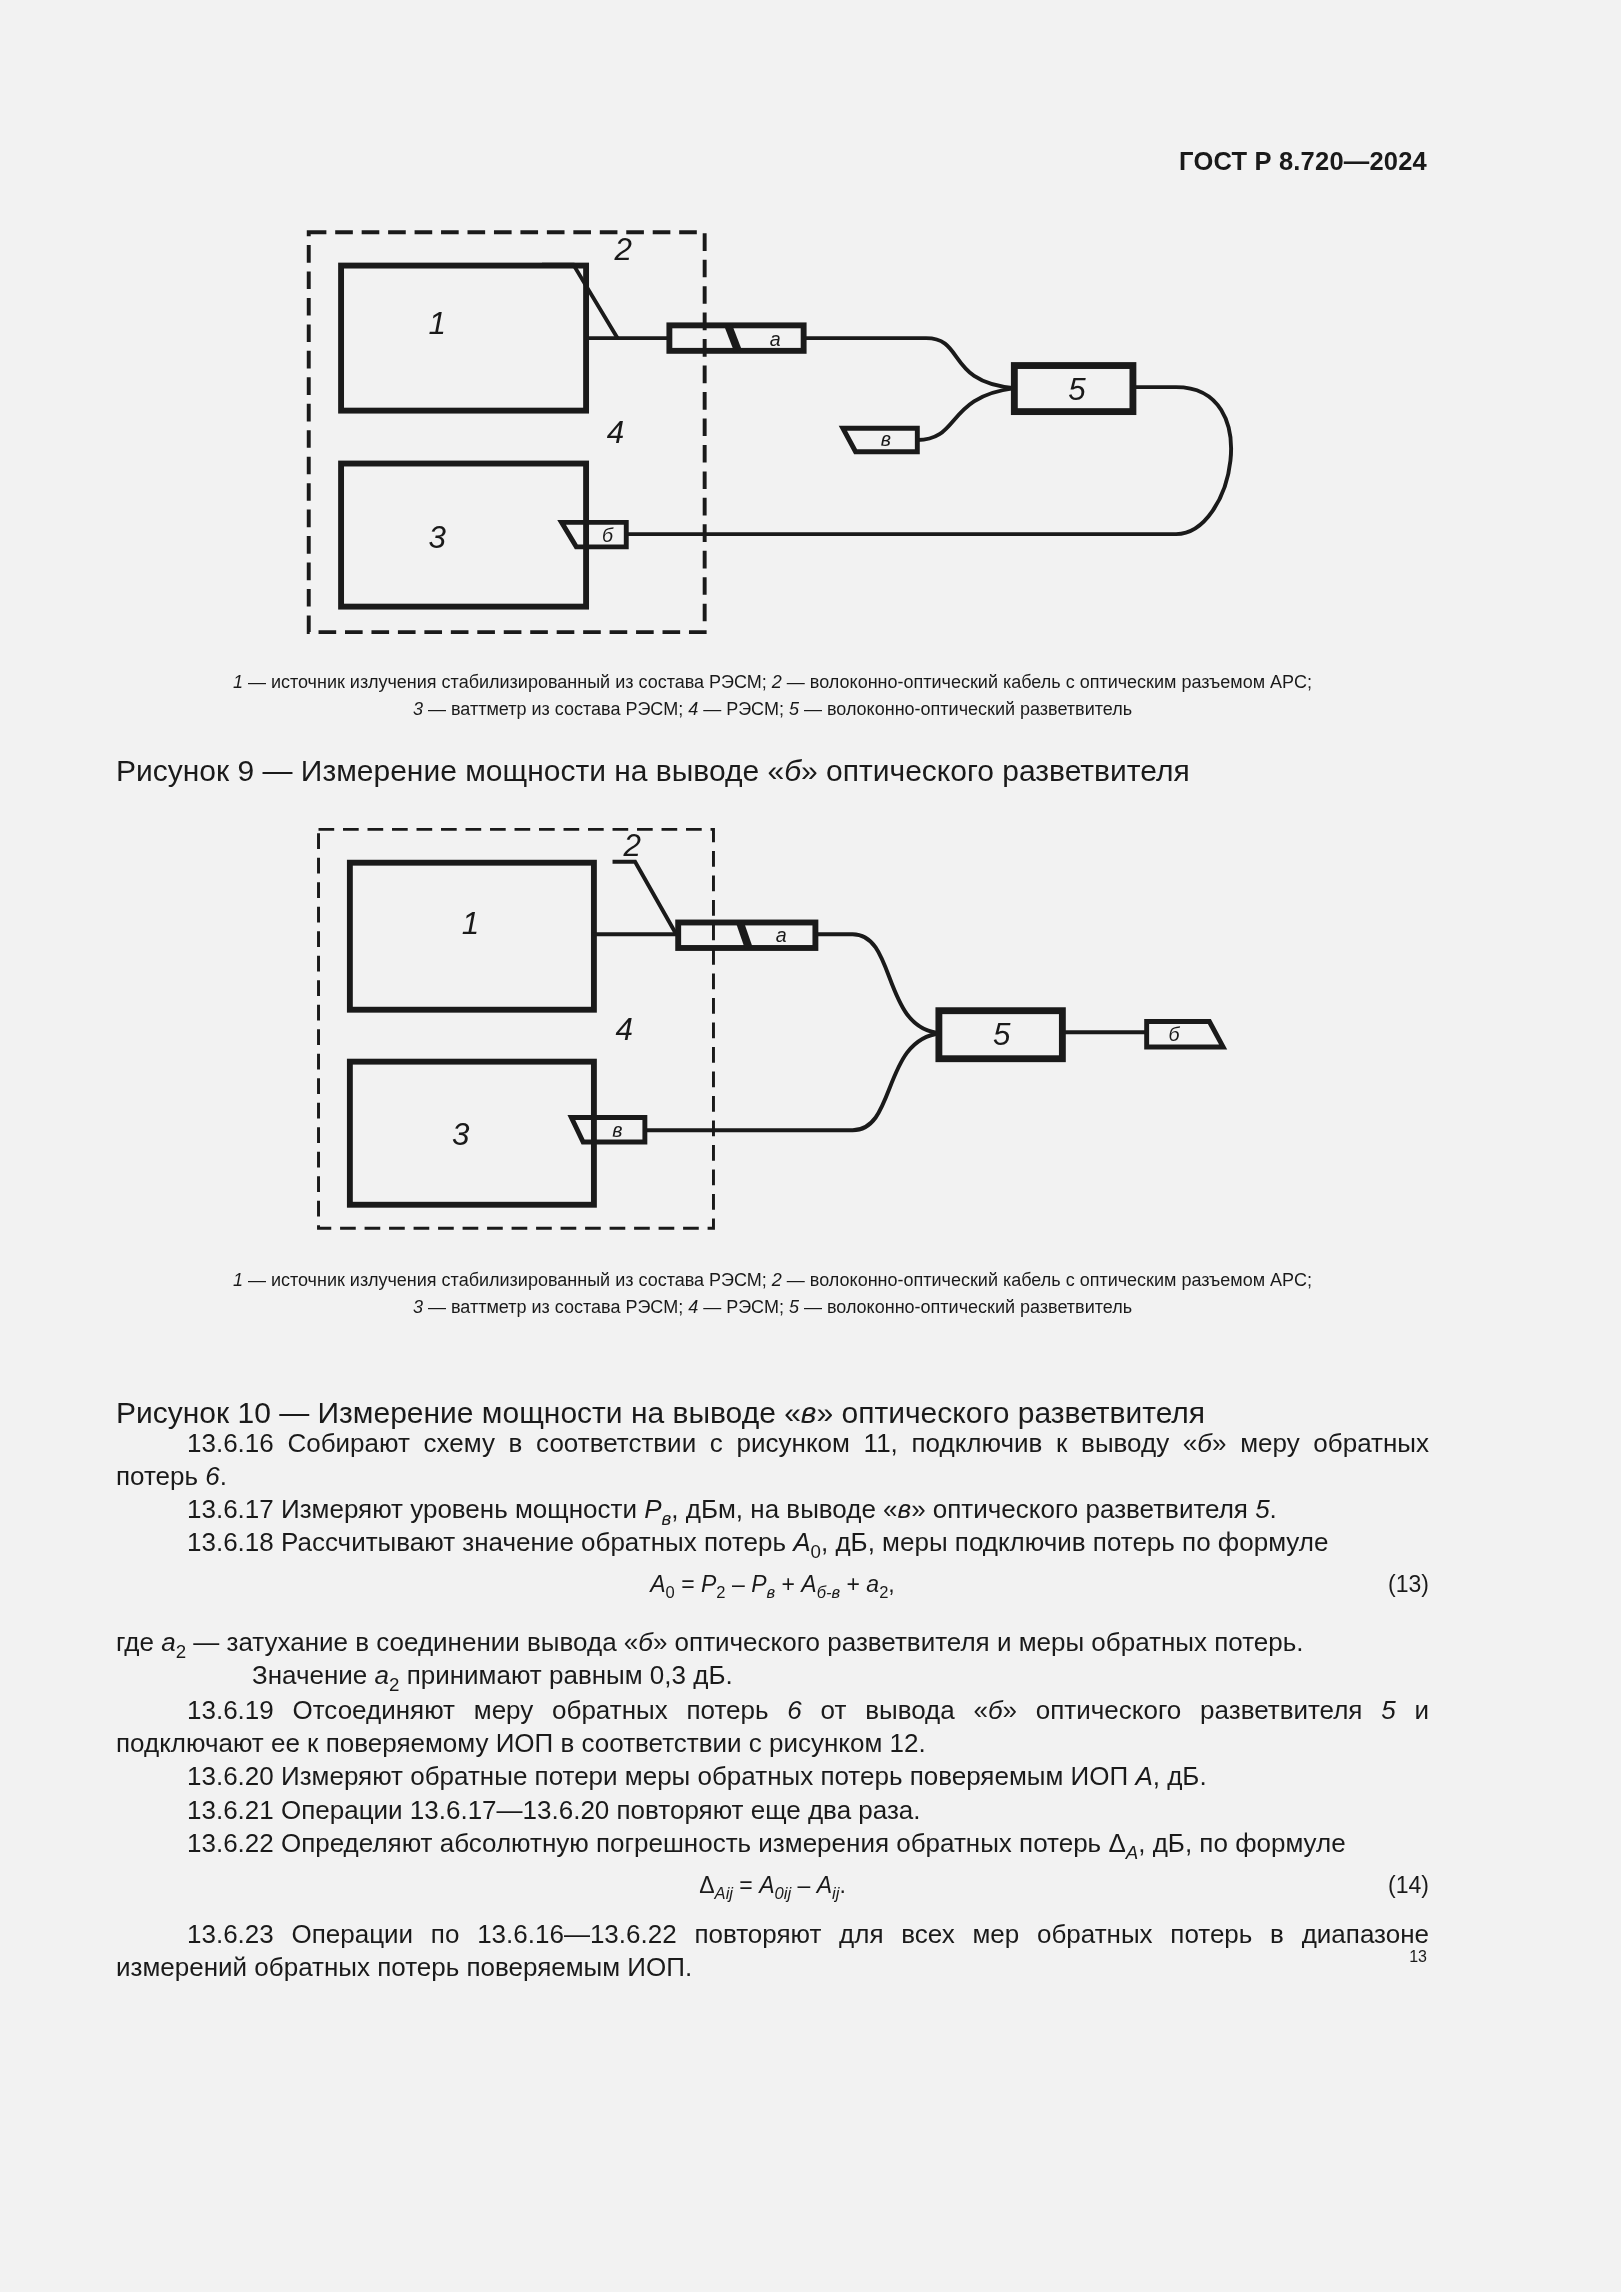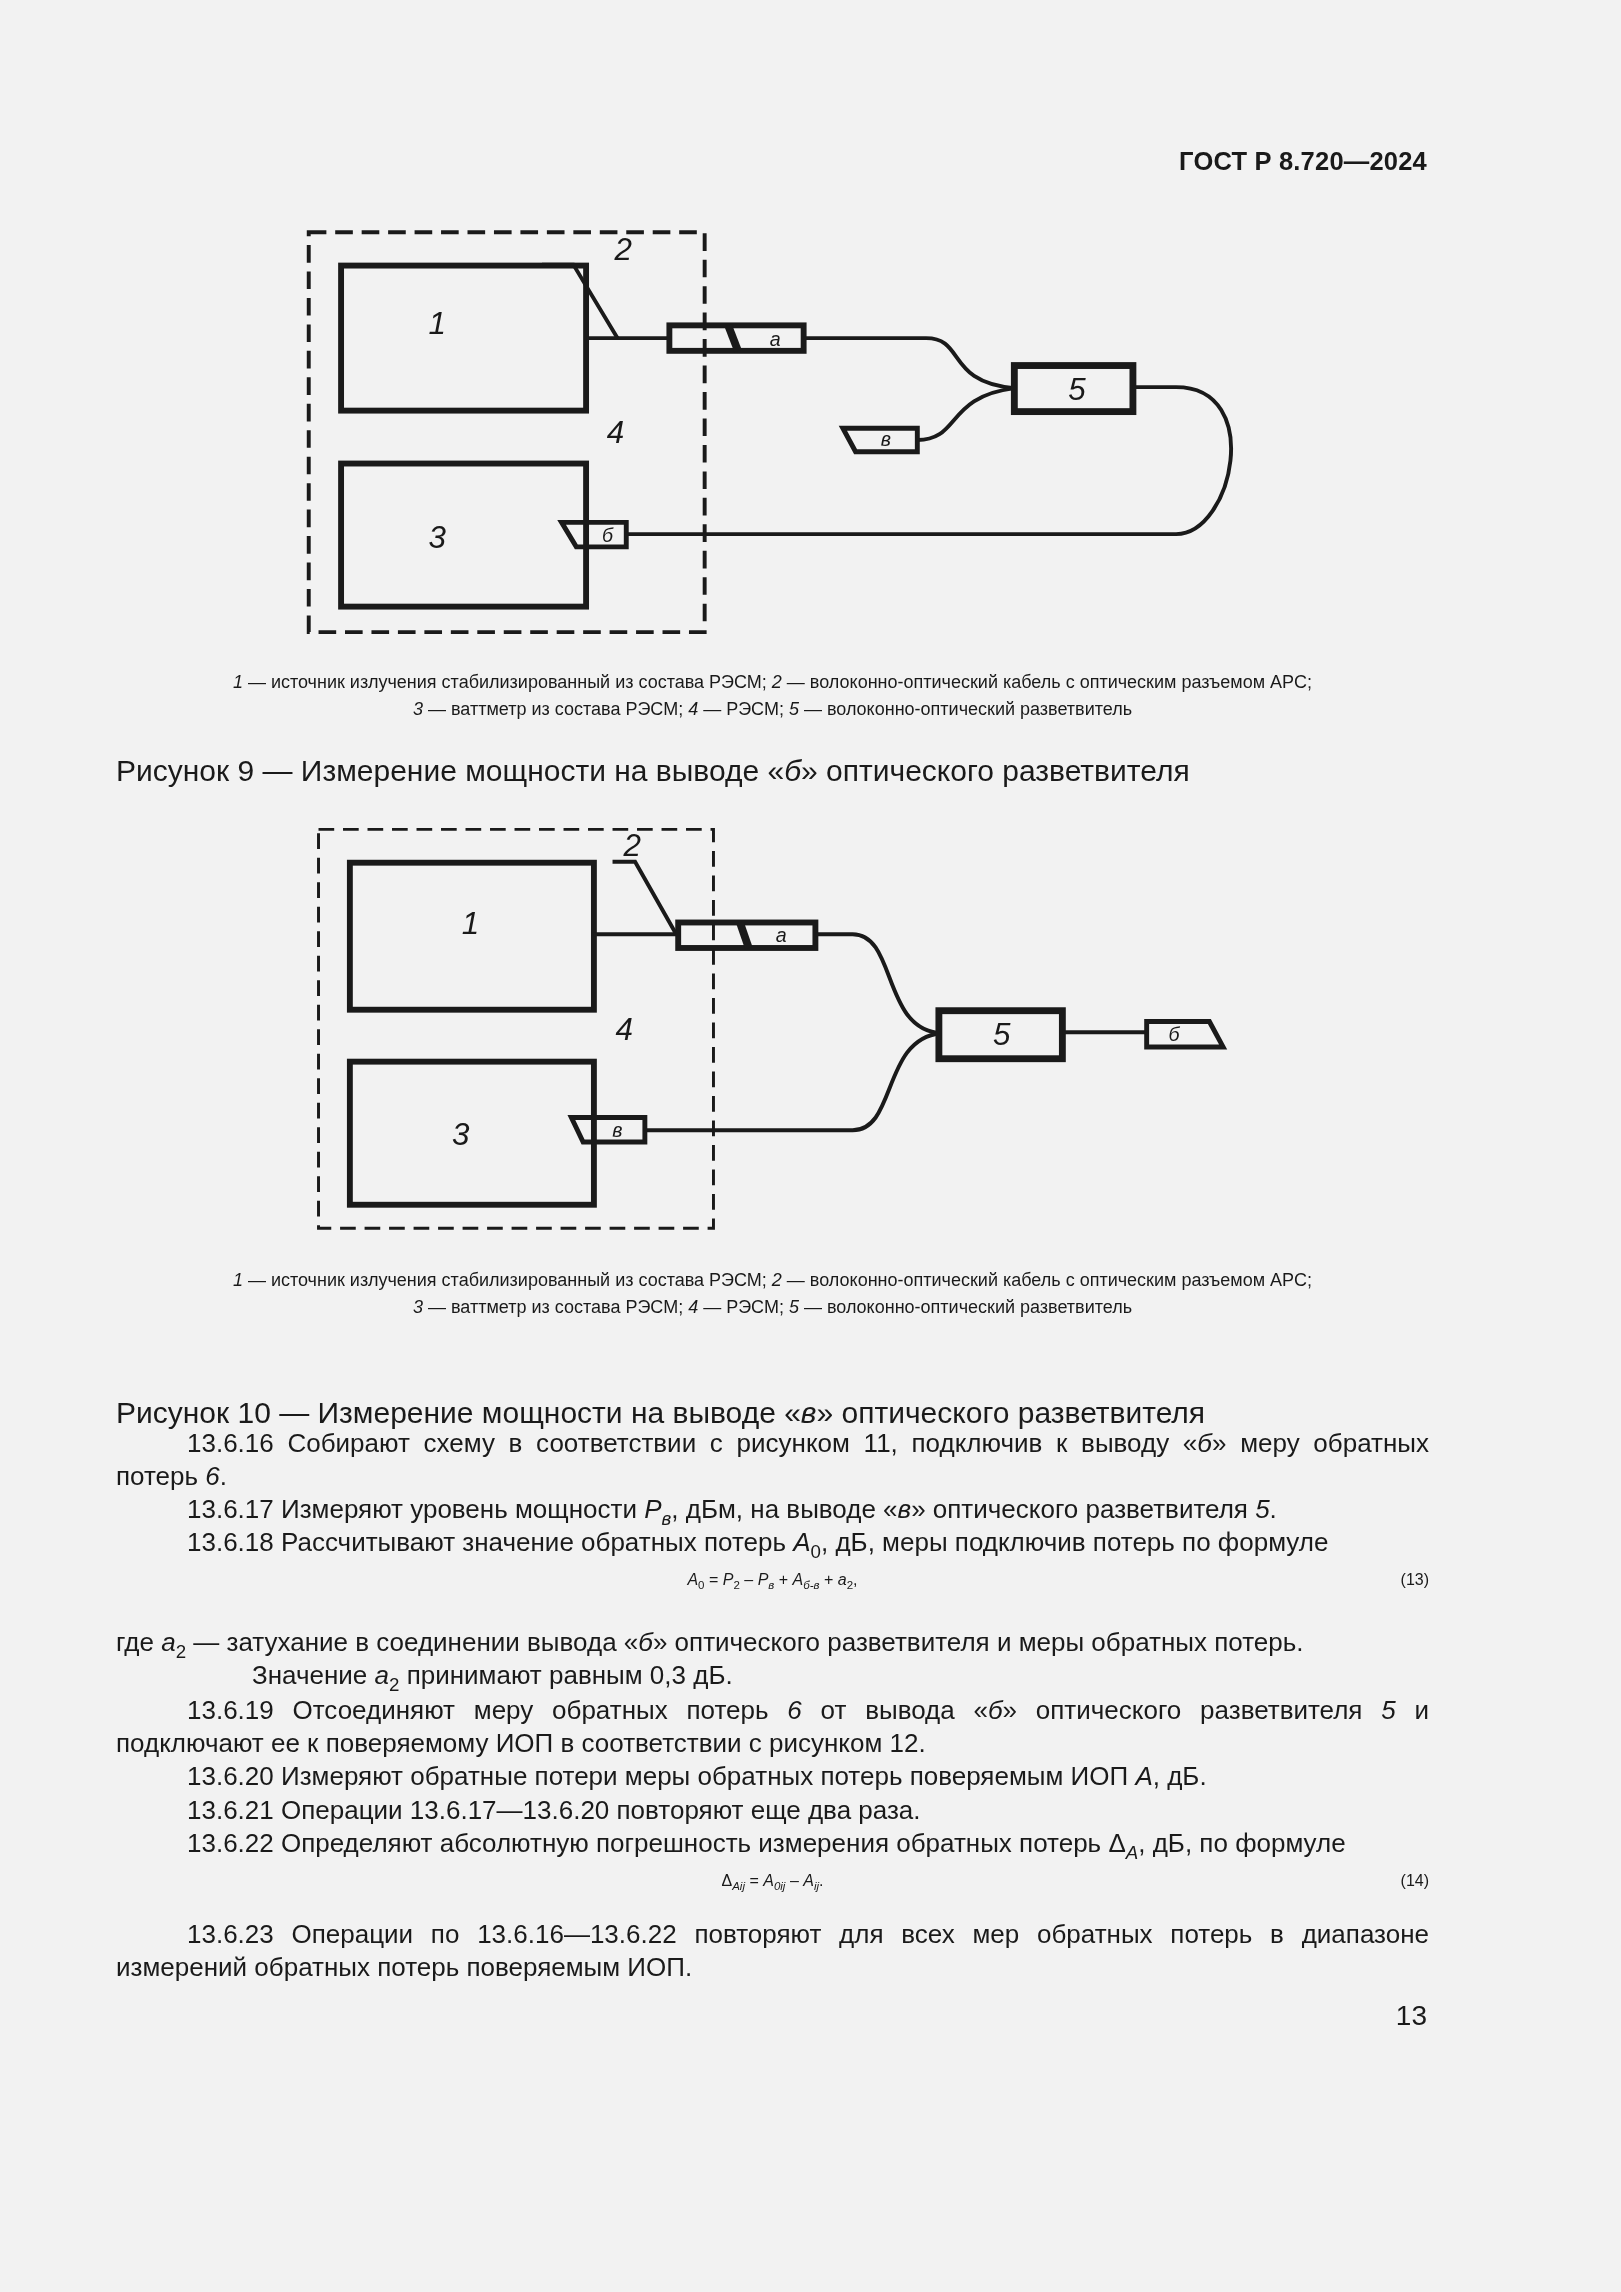--- a/index.html
+++ b/index.html
@@ -9,25 +9,25 @@
   }
   .hdr { position:absolute; right:194px; top:147px; font-weight:bold; font-size:25.5px; letter-spacing:0.2px; }
   .fig { position:absolute; left:0; top:0; }
   .legend { position:absolute; left:116px; width:1313px; text-align:center; font-size:18px; line-height:27.4px; }
   .legend i { font-style:italic; }
   .caption { position:absolute; left:116px; width:1313px; font-size:30px; }
   .caption i { font-style:italic; }
   .para { position:absolute; left:116px; width:1313px; font-size:26px; line-height:33px; text-align:justify; }
   .para.ind { text-indent:71px; }
   .para i { font-style:italic; }
-  .formula { position:absolute; left:116px; width:1313px; font-size:16px; height:35px; }
+  .formula { position:absolute; left:116px; width:1313px; font-size:23px; height:35px; }
   .formula .expr { position:absolute; left:0; width:1313px; text-align:center; }
   .formula .num { position:absolute; right:0; }
   sub { font-size:0.72em; vertical-align:-0.35em; line-height:0; }
-  .pageno { position:absolute; right:194px; top:2000px; font-size:28px; }
+  .pageno { position:absolute; right:194px; top:1948px; font-size:16px; }
   svg text { font-family:"Liberation Sans", sans-serif; font-style:italic; fill:#1a1a1a; }
 </style>
 </head>
 <body>
 
 <div class="hdr">ГОСТ Р 8.720—2024</div>
 
 <svg class="fig" width="1621" height="686" viewBox="0 0 1654 700">
   <g fill="none" stroke="#1a1a1a">
     <rect x="315" y="237" width="404" height="408" stroke-width="4" stroke-dasharray="18,9"></rect>

